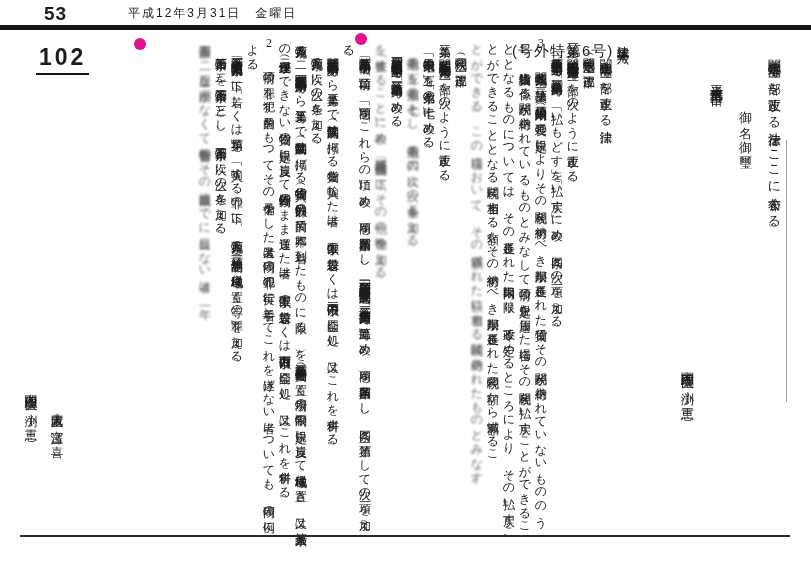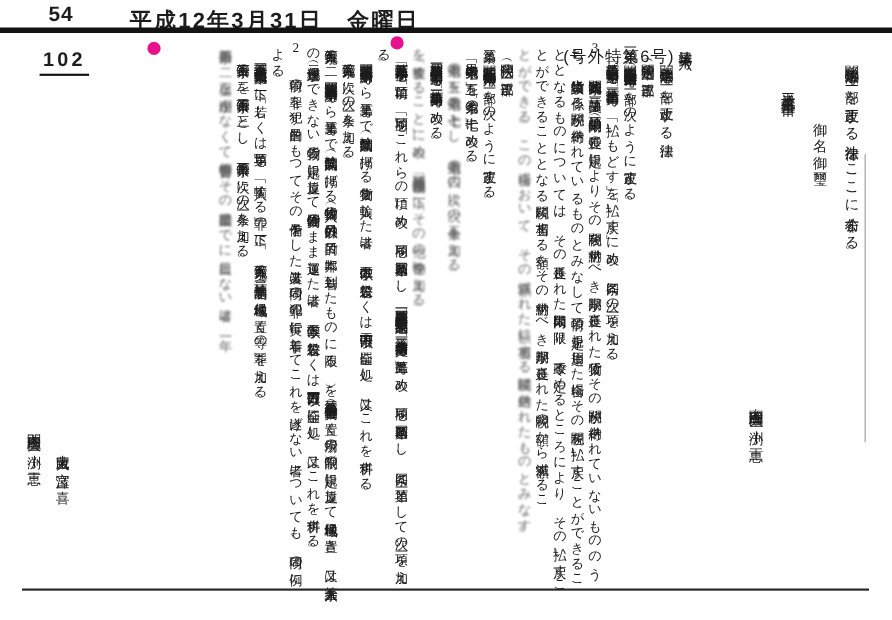--- a/index.html
+++ b/index.html
@@ -6,26 +6,26 @@
   html,body{margin:0;padding:0;background:#e9e9e9;}
   #page{
     position:relative;width:811px;height:564px;background:#ffffff;
     overflow:hidden;color:#1c1c1c;
     font-family:"Liberation Serif", serif;
   }
   
   #header{position:absolute;left:0;top:0;width:811px;height:26px;
     font-family:"Liberation Sans", sans-serif;}
   .hnum{position:absolute;left:44px;top:3px;font-size:19px;font-weight:bold;letter-spacing:1px;}
-  .hdate{position:absolute;left:118px;top:5px;font-size:20px;font-weight:bold;letter-spacing:2px;}
+  .hdate{position:absolute;left:128px;top:5px;font-size:12px;font-weight:normal;letter-spacing:2px;}
   .hmast{position:absolute;left:330px;top:2px;font-size:21px;font-weight:bold;
     letter-spacing:22px;font-family:"Liberation Serif", serif;}
   .hissue{position:absolute;left:512px;top:5px;font-size:15px;font-weight:normal;letter-spacing:1px;margin-top:37px;}
   #header-rule{position:absolute;left:0;top:25px;width:811px;height:5px;background:#141414;}
-  #sheet-number{position:absolute;left:36px;top:44px;font-size:18px;font-weight:bold;
+  #sheet-number{position:absolute;left:36px;top:44px;font-size:23px;font-weight:bold;
     font-family:"Liberation Sans", sans-serif;letter-spacing:3px;
     border-bottom:2px solid #141414;padding:0 3px 2px 3px;}
   
   .vflow{writing-mode:vertical-rl;text-orientation:upright;}
   #vtext{position:absolute;top:36px;right:22px;height:499px;width:720px;}
   #vtext p{margin:0;padding:0;}
   .pre{font-size:13px;line-height:29px;letter-spacing:1px;}
   .law-head{font-size:12.5px;line-height:17px;letter-spacing:1px;}
   .body-p{font-size:12px;line-height:16px;letter-spacing:0.5px;}
   .blurred{filter:blur(1.2px);color:#3d3d3d;opacity:.8;}
@@ -37,21 +37,21 @@
   #bottom-rule{position:absolute;left:20px;top:535px;width:770px;height:2px;background:#2a2a2a;}
   #scan-line{position:absolute;left:786px;top:140px;width:1px;height:262px;background:#9a9a9a;}
   .dot{position:absolute;width:12px;height:12px;border-radius:50%;}
 </style>
 </head>
 <body>
 
 <div id="page">
 
   <div id="header">
-    <span class="hnum">54</span>
+    <span class="hnum">53</span>
     <span class="hdate">平成12年3月31日　金曜日</span>
     <span class="hissue">(号外特第6号)</span>
   </div>
   <div id="header-rule"></div>
   <div id="sheet-number">102</div>
 
   <div id="vtext" class="vflow">
 
     <p class="pre" style="text-indent: 1em;">関税定率法等の一部を改正する法律をここに公布する。</p>
       <p class="pre" style="text-indent: 5em;">御　名　御　璽</p>

